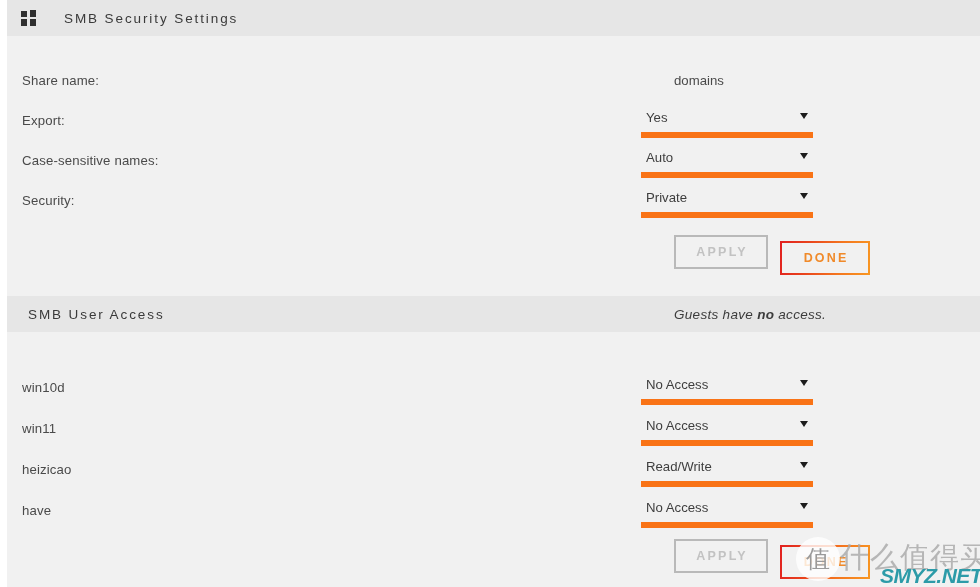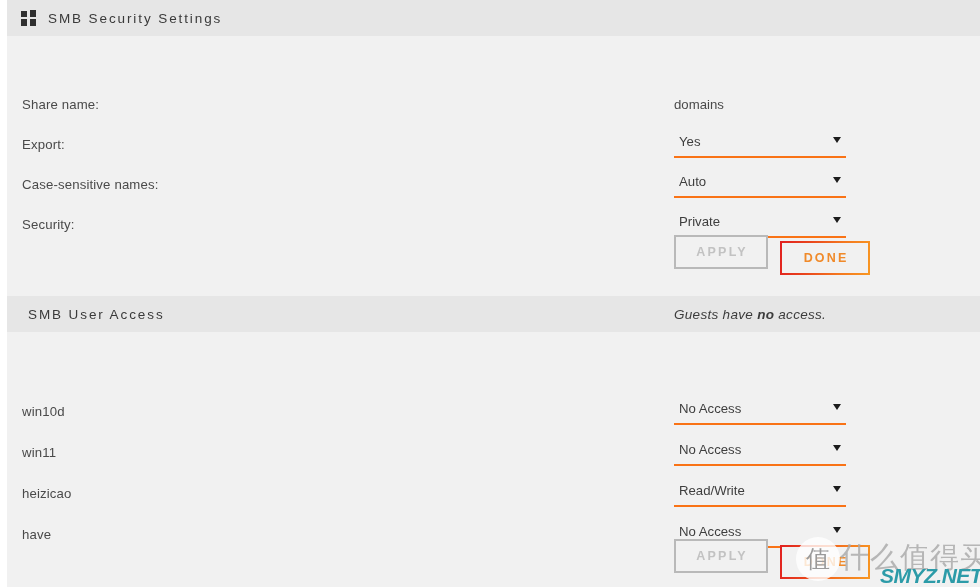--- a/index.html
+++ b/index.html
@@ -52,20 +52,21 @@
   .sec-title {
     font-size: 13.5px;
     color: #3a3a3a;
     letter-spacing: 1.9px;
     white-space: nowrap;
   }
   .title-with-icon {
     display: flex;
     align-items: center;
     margin-left: 14px;
+    gap: 16px;
   }
 
   
   .win-icon {
     width: 15px;
     height: 15px;
     display: grid;
     grid-template-columns: 6px 6px;
     grid-template-rows: 6px 6px;
     gap: 2px 3px;
@@ -93,21 +94,20 @@
     white-space: nowrap;
   }
   .guests-note b { font-weight: bold; font-style: italic; }
 
   
   .form-row {
     position: absolute;
     left: 0;
     width: 973px;
     height: 24px;
-    margin-top: 24px;
   }
   .row-label {
     position: absolute;
     left: 15px;
     top: 0;
     font-size: 13.2px;
     color: #4a4a4a;
     line-height: 20px;
     letter-spacing: 0.15px;
     white-space: nowrap;
@@ -118,25 +118,25 @@
     top: 0;
     font-size: 13.2px;
     color: #4a4a4a;
     line-height: 20px;
     white-space: nowrap;
   }
 
   
   .select {
     position: absolute;
-    left: 667px;
+    left: 634px;
     top: -5px;
     width: 172px;
     height: 26px;
-    border-bottom: 2px solid #f97316;
+    border-bottom: 6px solid #f97316;
     cursor: pointer;
   }
   .select .sel-val {
     position: absolute;
     left: 5px;
     top: 2px;
     font-size: 13.2px;
     color: #3e3e3e;
     line-height: 20px;
     white-space: nowrap;

